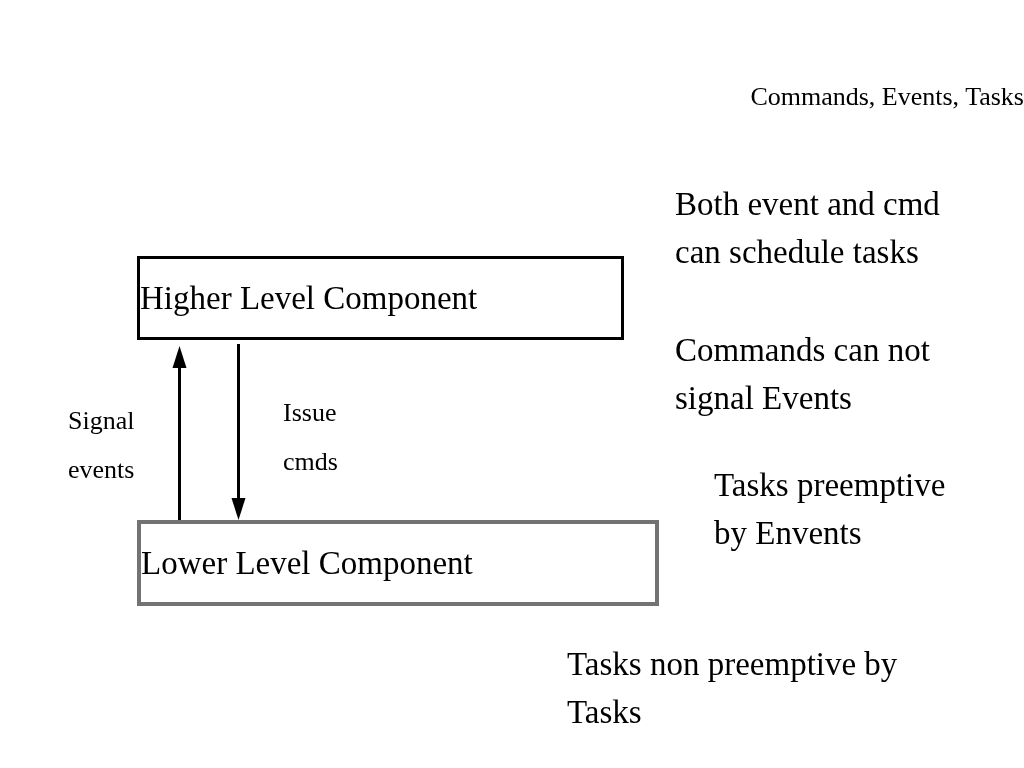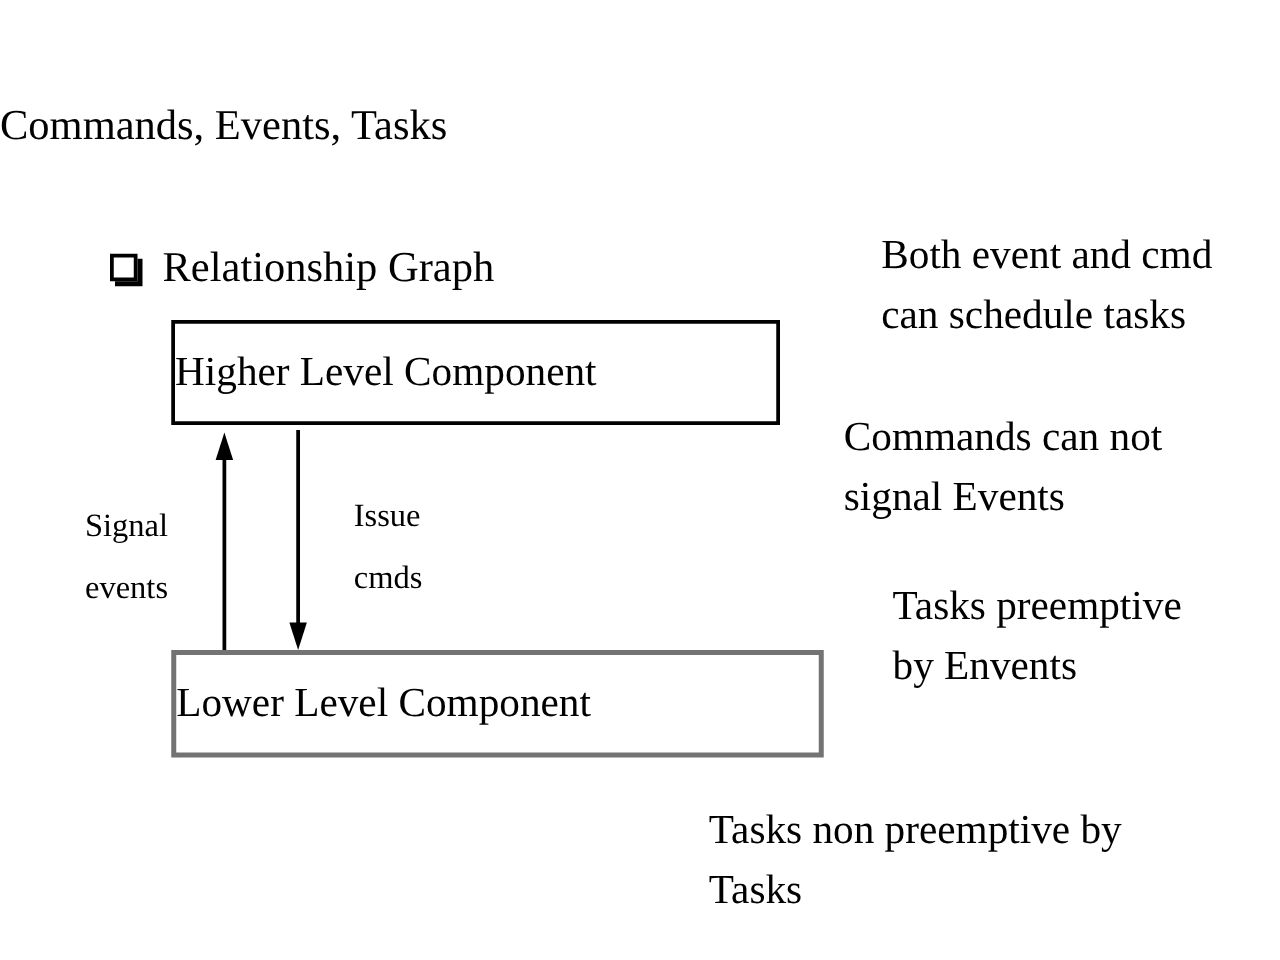--- a/index.html
+++ b/index.html
@@ -11,22 +11,22 @@
     color: #000000;
   }
   .slide {
     position: relative;
     width: 1024px; height: 768px;
     background: #ffffff;
   }
   .abs { position: absolute; }
   .slide-title {
     left: 0; top: 82px; width: 1024px;
-    text-align: left;
-    font-size: 34px;
+    text-align: right;
+    font-size: 26px;
     white-space: nowrap;
   }
   .bullet-row {
     left: 88px; top: 196px;
     display: flex;
     align-items: flex-start;
   }
   .bullet-square {
     display: inline-block;
     width: 22px; height: 22px;
@@ -68,36 +68,32 @@
     line-height: 49px;
     white-space: pre-line;
   }
   .signal-label { left: 68px;  top: 396px; }
   .issue-label  { left: 283px; top: 388px; }
   .note {
     font-size: 33px;
     line-height: 48px;
     white-space: pre-line;
   }
-  .note-1 { left: 705px; top: 180px; }
+  .note-1 { left: 675px; top: 180px; }
   .note-2 { left: 675px; top: 326px; }
   .note-3 { left: 686px; top: 461px; margin-left: 28px; }
   .note-4 { left: 567px; top: 640px; }
 </style>
 </head>
 <body>
 
 <div class="slide">
 
   <div class="abs slide-title">Commands, Events, Tasks</div>
 
-  <div class="abs bullet-row">
-    <span class="bullet-square"></span>
-    <span class="bullet-text">Relationship Graph</span>
-  </div>
 
   <div class="abs component-box higher-box">
     <span>Higher Level Component</span>
   </div>
 
   <div class="abs component-box lower-box">
     <span>Lower Level Component</span>
   </div>
 
   <svg class="abs arrow-layer" width="1024" height="768" viewBox="0 0 1024 768">

